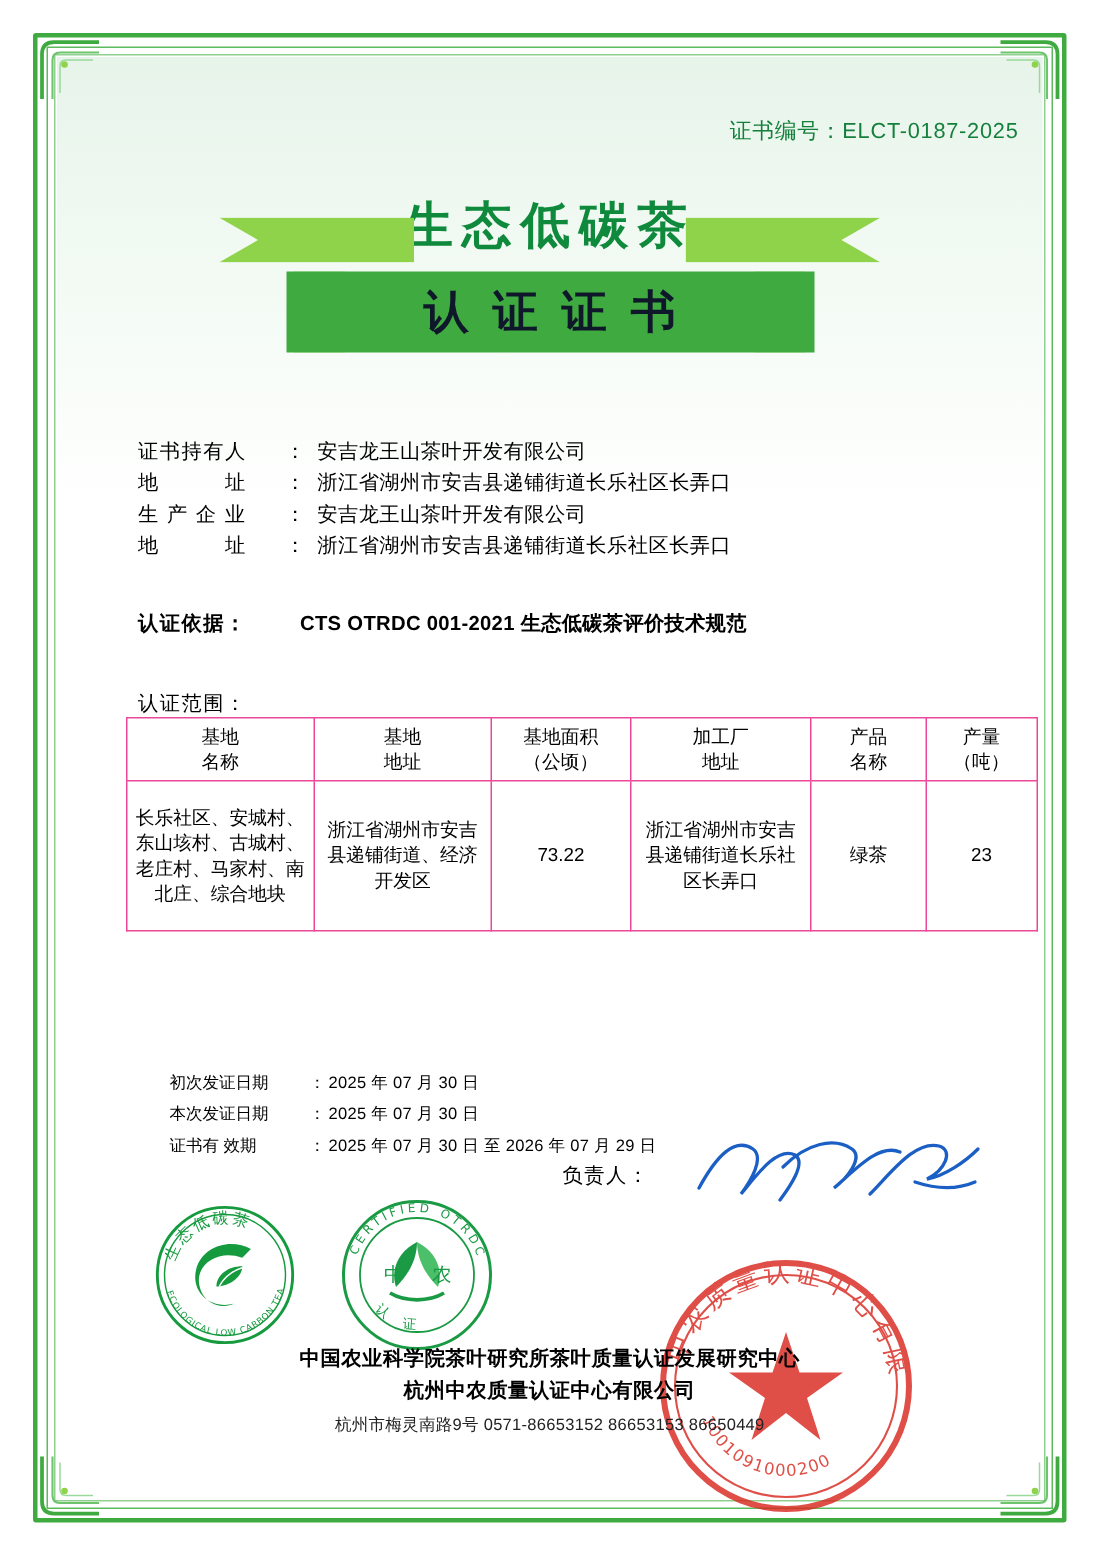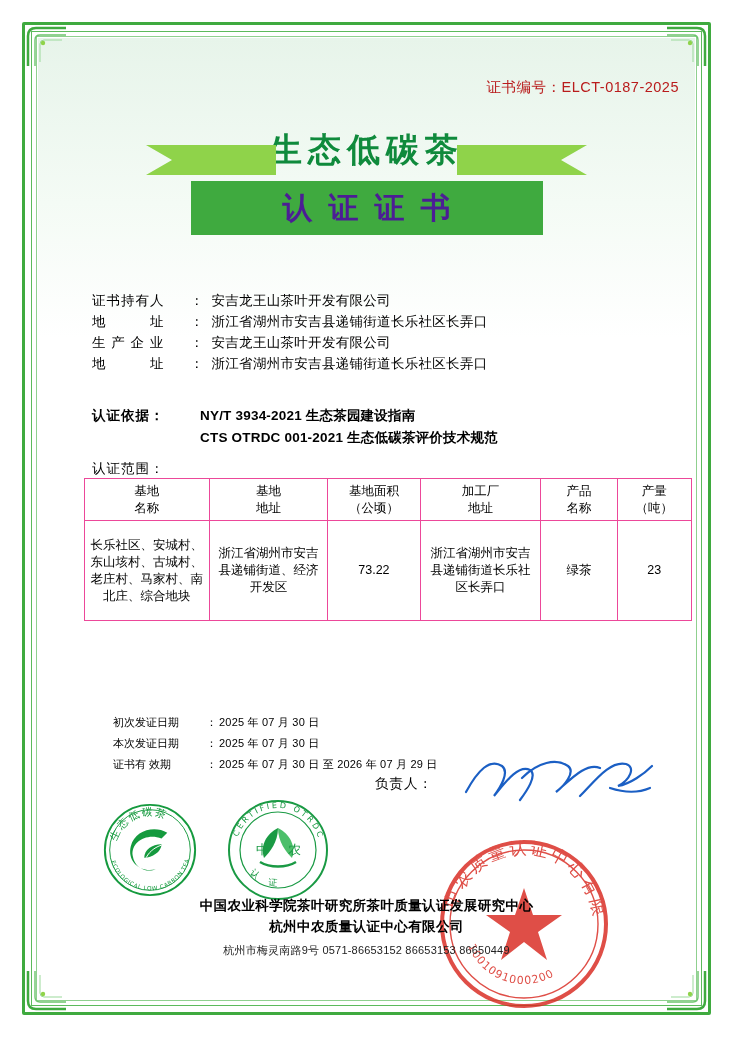--- a/index.html
+++ b/index.html
@@ -53,21 +53,21 @@
   .content {
     position: absolute;
     left: 40px; top: 40px; right: 40px; bottom: 40px;
   }
 
   
   .cert-no {
     position: absolute;
     right: 14px; top: 38px;
     font-size: 14.5px;
-    color: #b91c1c;
+    color: #15803d;
     letter-spacing: 0.5px;
     font-family: "Liberation Sans", sans-serif;
   }
 
   
   .title-wrap {
     position: absolute;
     left: 0; right: 0; top: 88px;
     text-align: center;
   }
@@ -96,21 +96,21 @@
   .ribbon.right { right: 106px; clip-path: polygon(0 0, 100% 0, calc(100% - 26px) 50%, 100% 100%, 0 100%); }
 
   .title-band {
     position: relative;
     margin: 0 auto;
     width: 352px; height: 54px;
     background: #3faa3f;
     display: flex; align-items: center; justify-content: center;
   }
   .title-band span {
-    color: #4c1d95;
+    color: #0f172a;
     font-size: 30px;
     font-weight: bold;
     letter-spacing: 16px;
     text-indent: 16px;
     font-family: "Liberation Sans", sans-serif;
   }
   .band-wrap { position: relative; }
   .band-tail {
     position: absolute;
     top: 0;
@@ -349,21 +349,20 @@
             <span class="lab-txt">地　　　址</span>
           </span>
         <span class="info-colon">：</span>
         <span class="info-value">浙江省湖州市安吉县递铺街道长乐社区长弄口</span>
       </div>
     </div>
 
     <div class="basis">
       <div class="basis-head">认证依据：</div>
       <div class="basis-lines">
-        <div class="basis-line">NY/T 3934-2021  生态茶园建设指南</div>
         <div class="basis-line">CTS OTRDC 001-2021  生态低碳茶评价技术规范</div>
       </div>
     </div>
 
     <div class="scope-title">认证范围：</div>
     <table class="scope">
       <thead>
         <tr>
           <th class="col-a cell-2line">
             <span>基地</span>

